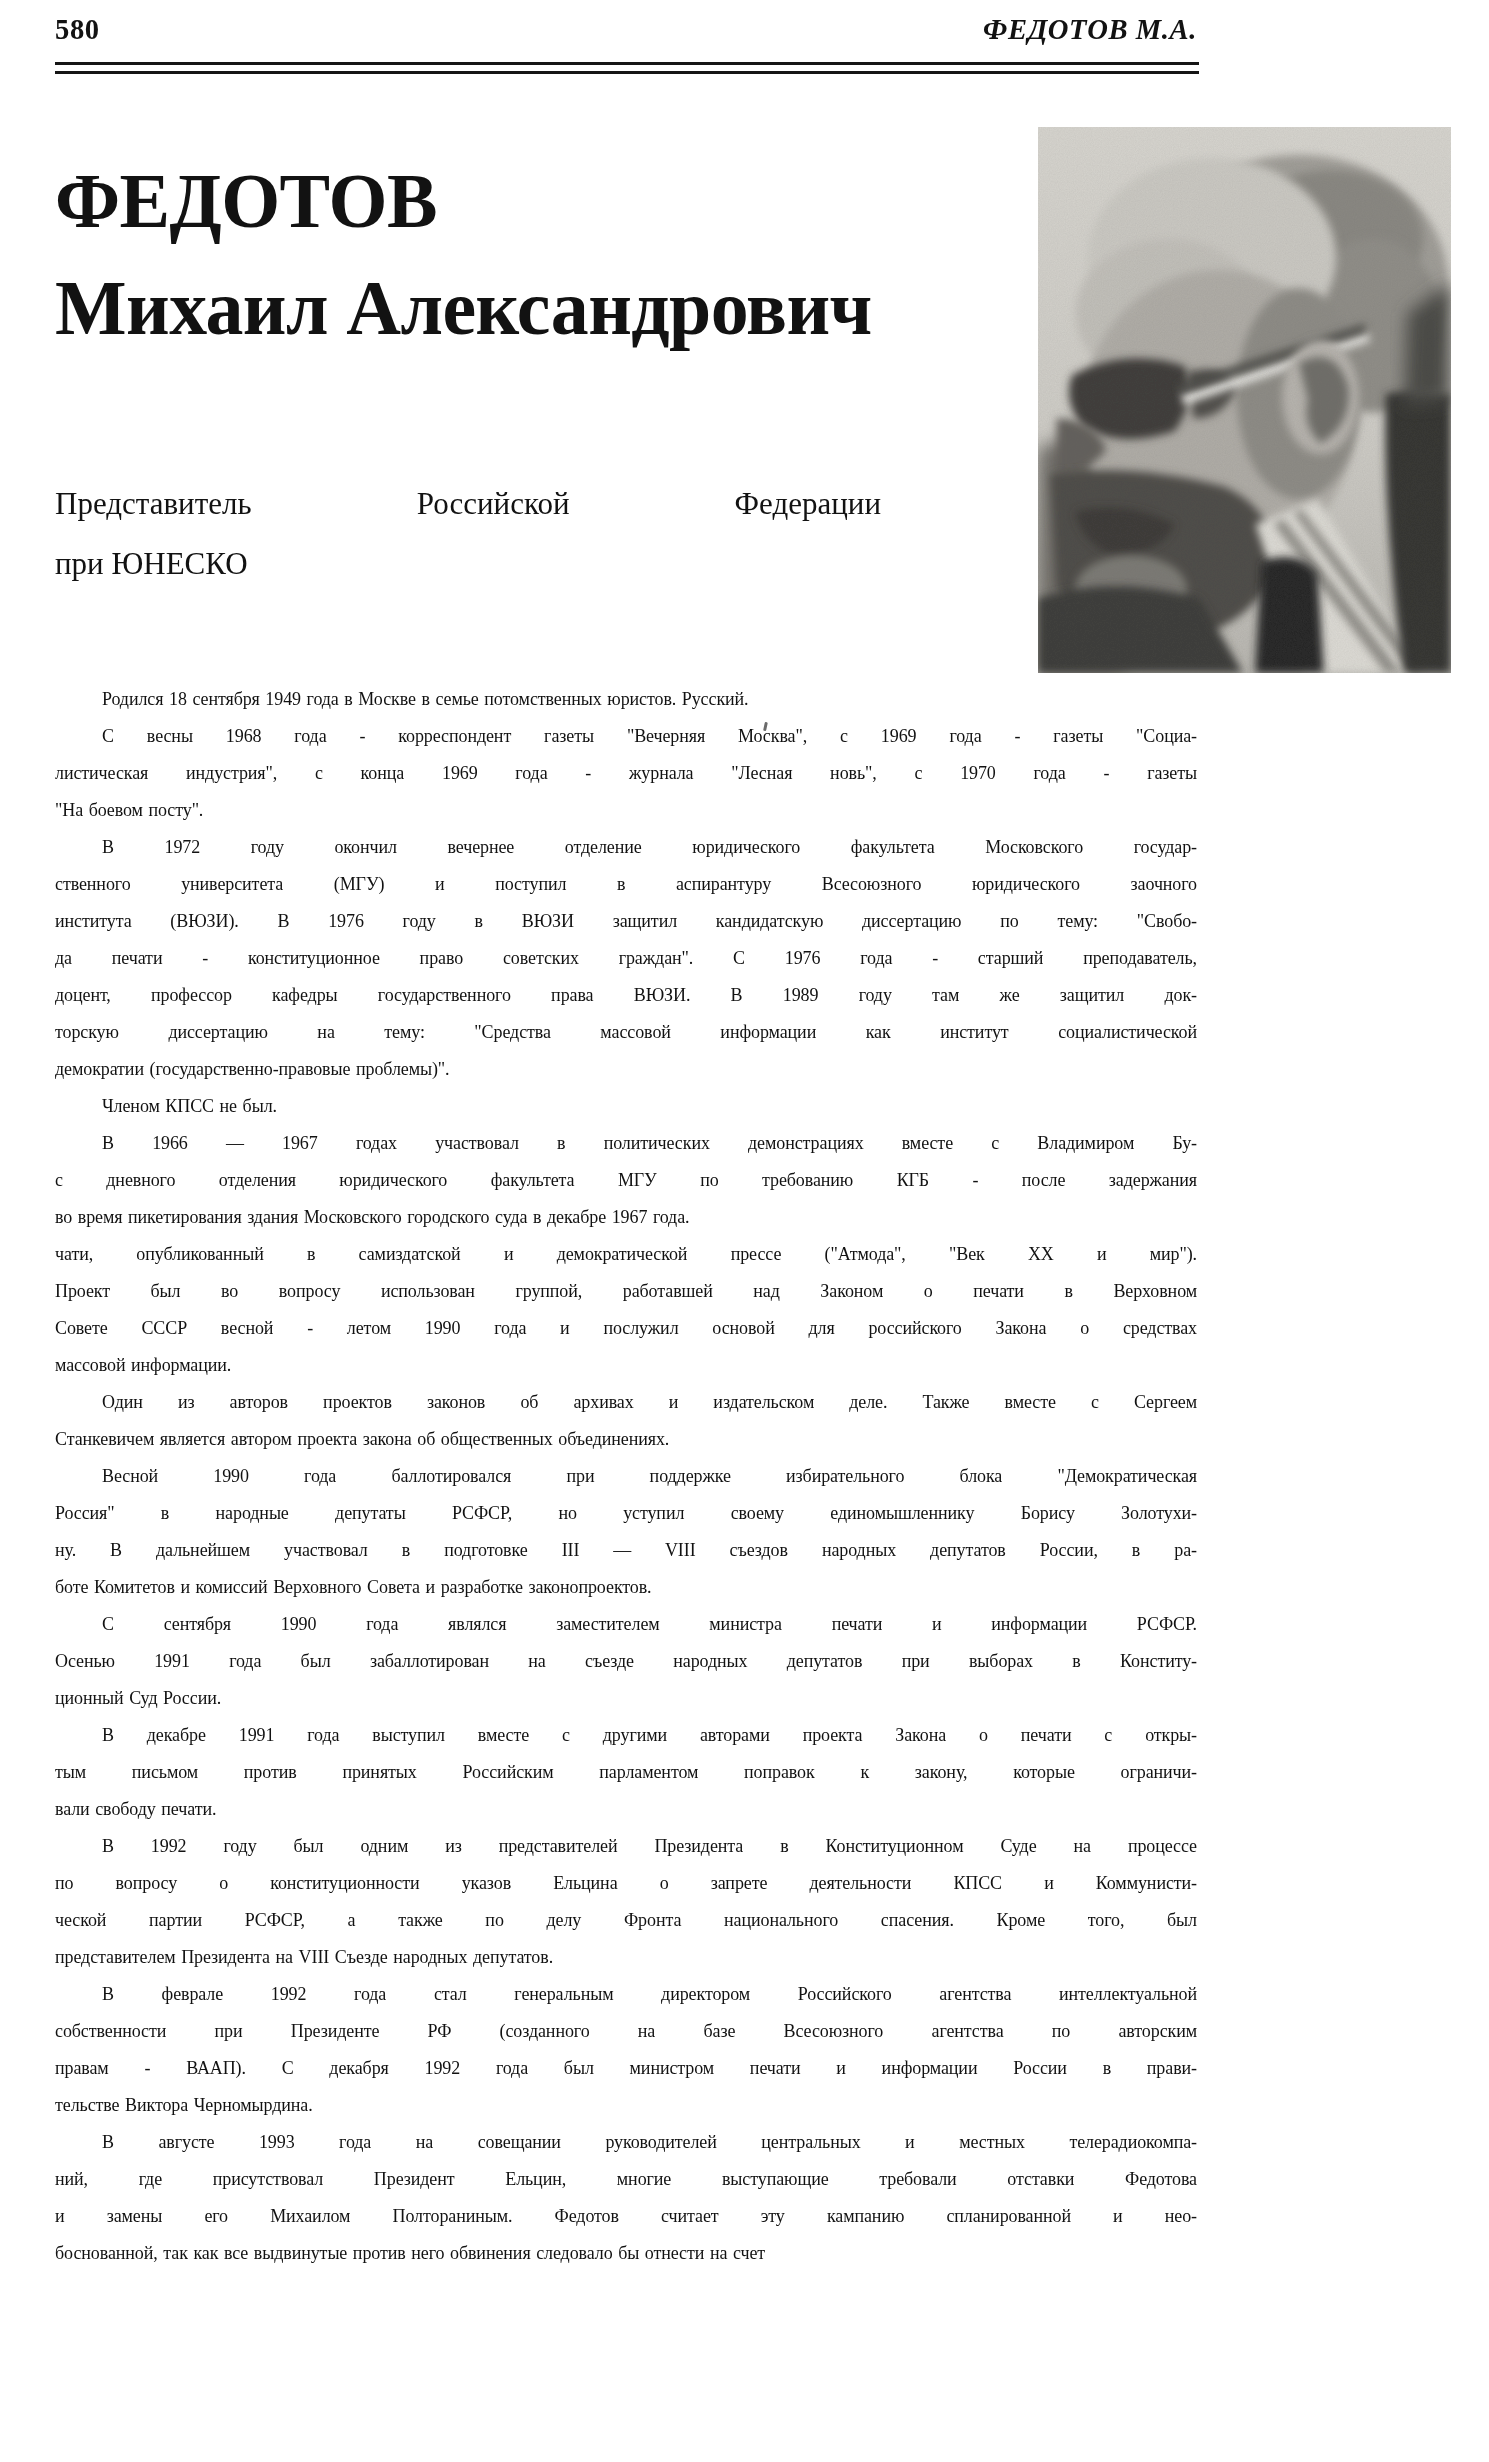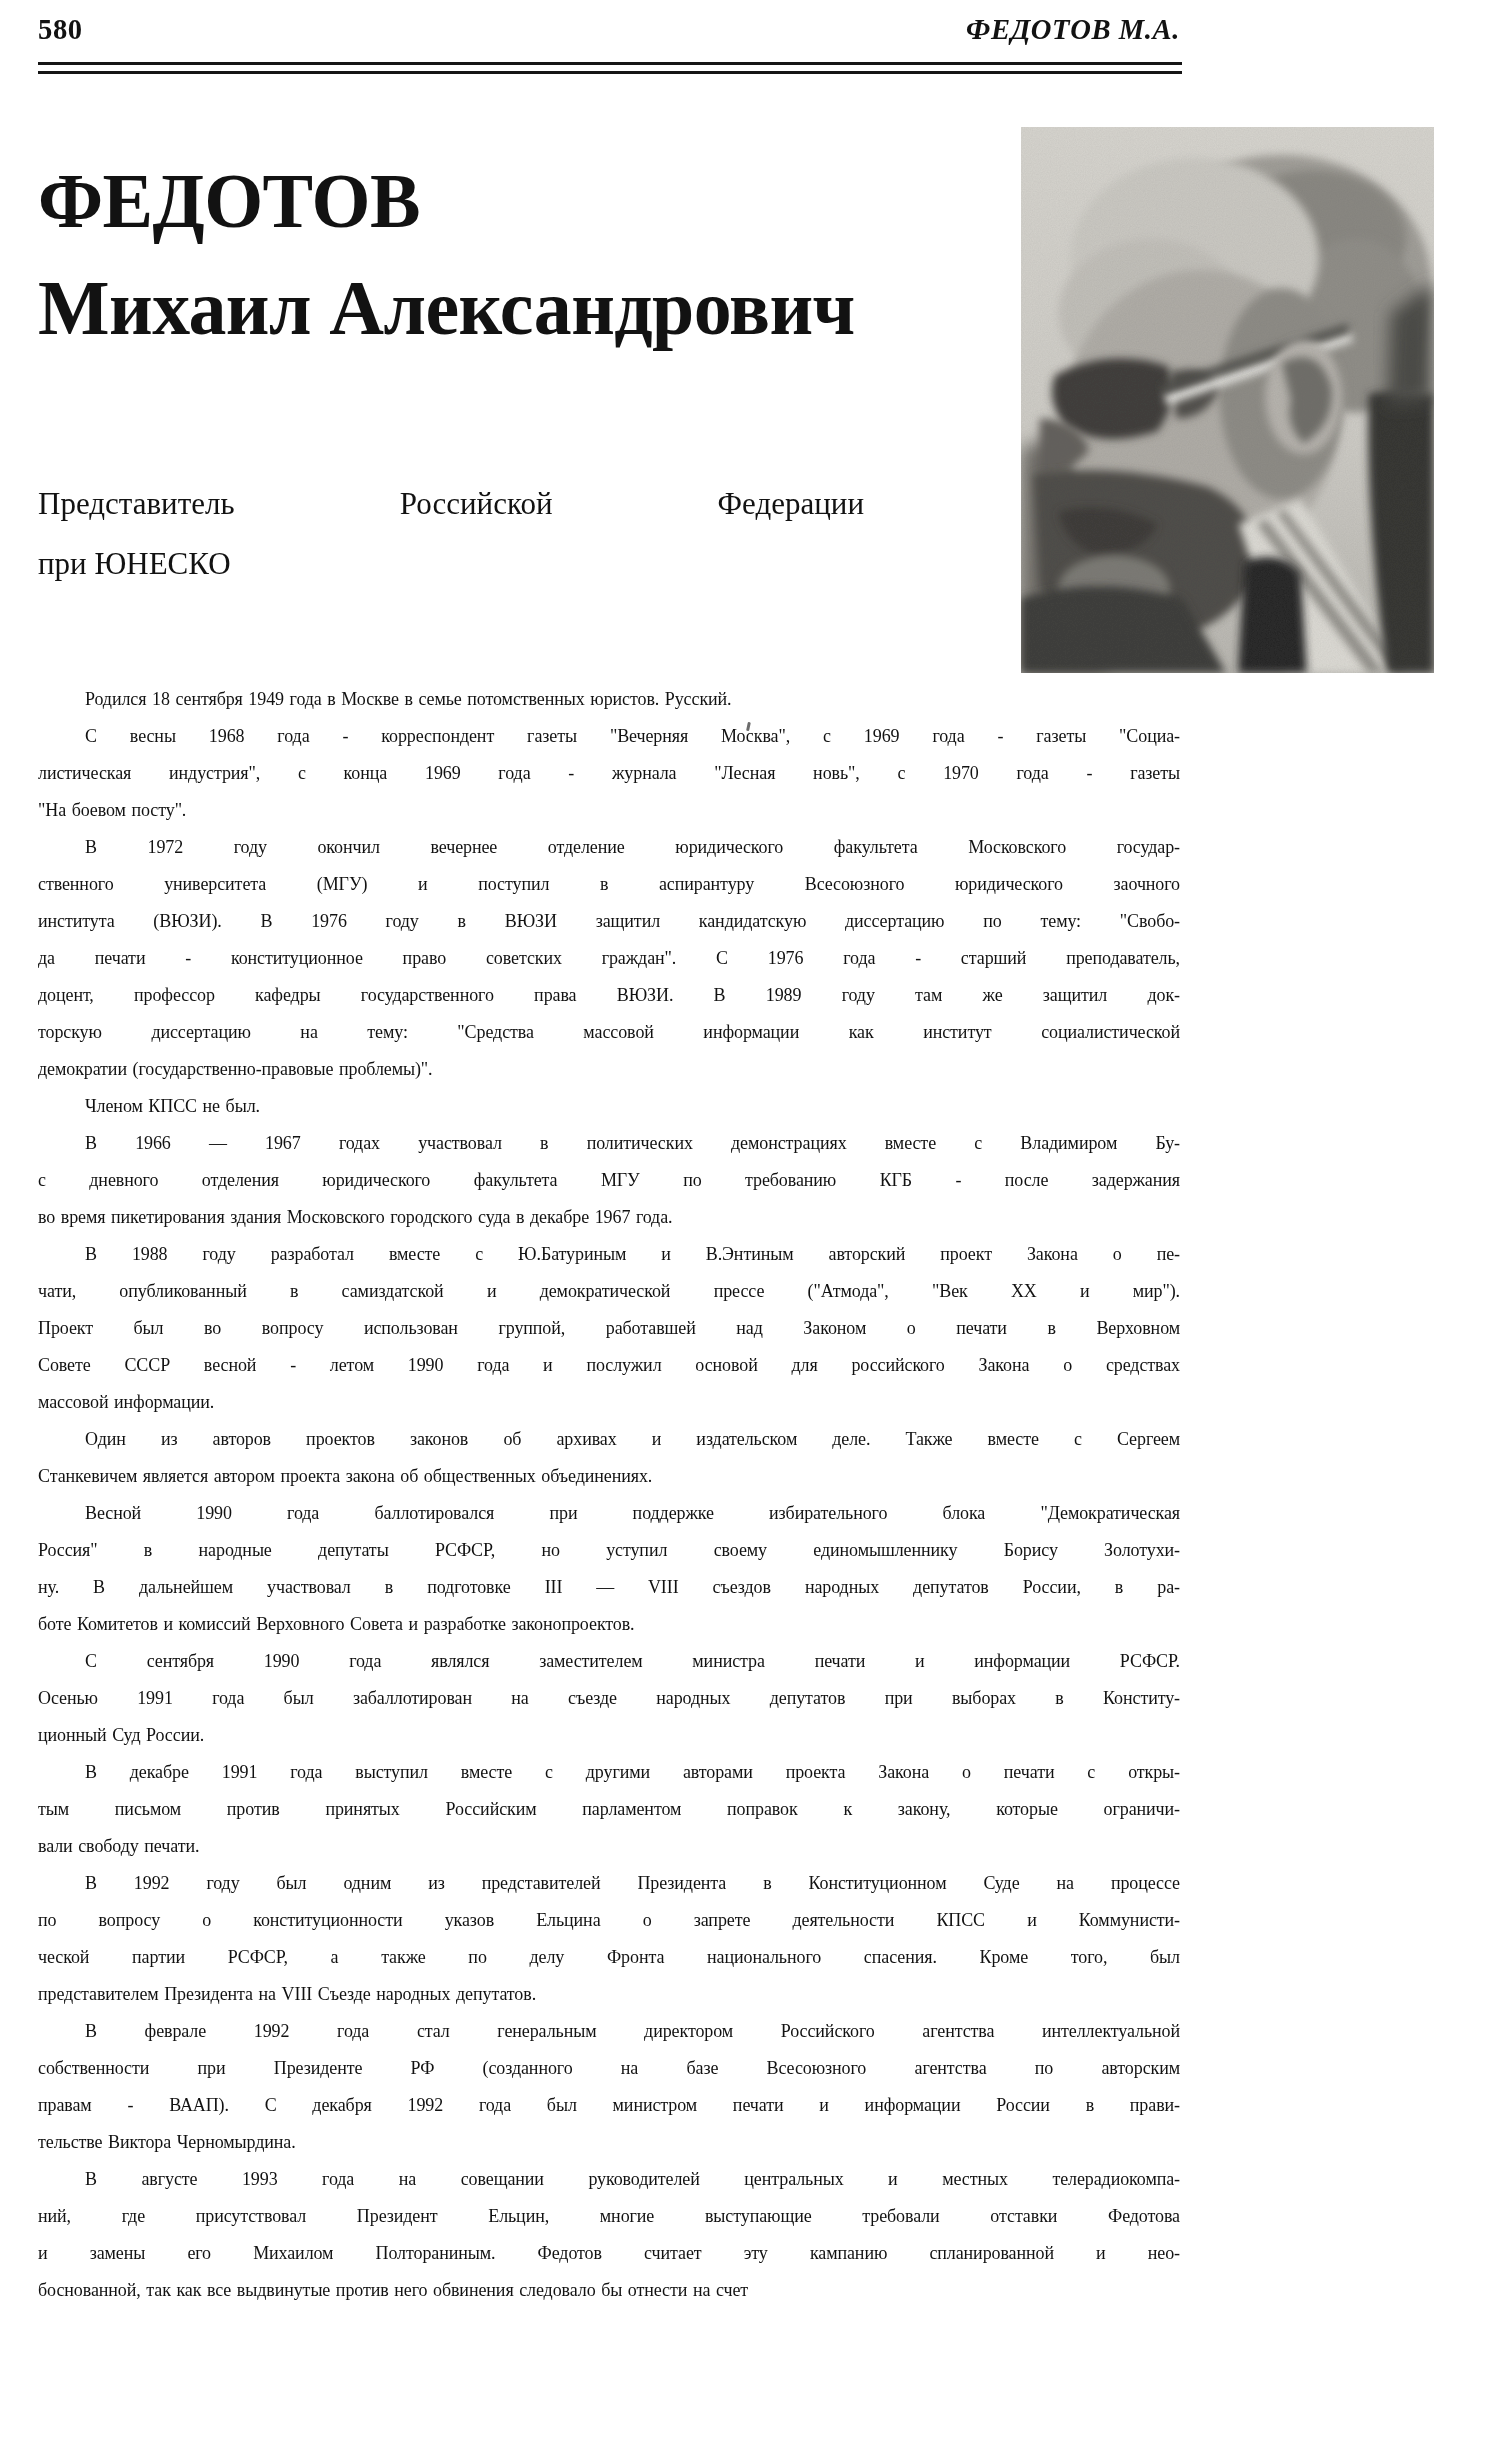--- a/index.html
+++ b/index.html
@@ -4,21 +4,21 @@
 <style>
   html,body{margin:0;padding:0;}
   body{
     width:1490px;height:2462px;
     background:#ffffff;
     font-family:"Liberation Serif","DejaVu Serif",serif;
     color:#121212;
     position:relative;
     overflow:hidden;
   }
-  .page{position:relative;width:1218px;height:2462px;background:#fff;}
+  .page{position:relative;width:1218px;height:2462px;background:#fff;margin-left:17px;}
 
   
   .runhead{
     display:flex;justify-content:space-between;align-items:flex-end;
     padding:13.7px 38px 0 38px;
   }
   .pageno{font-size:28.6px;font-weight:bold;letter-spacing:0.6px;}
   .runtitle{font-size:28.6px;font-weight:bold;font-style:italic;letter-spacing:0.6px;}
   .dbl-rule{margin:16px 36px 0 38px;border-top:3.1px solid #151515;border-bottom:3.1px solid #151515;height:6.8px;}
 
@@ -151,21 +151,20 @@
       <div class="line">ственного университета (МГУ) и поступил в аспирантуру Всесоюзного юридического заочного</div>
       <div class="line">института (ВЮЗИ). В 1976 году в ВЮЗИ защитил кандидатскую диссертацию по тему: "Свобо-</div>
       <div class="line">да печати - конституционное право советских граждан". С 1976 года - старший преподаватель,</div>
       <div class="line">доцент, профессор кафедры государственного права ВЮЗИ. В 1989 году там же защитил док-</div>
       <div class="line">торскую диссертацию на тему: "Средства массовой информации как институт социалистической</div>
       <div class="line last">демократии (государственно-правовые проблемы)".</div>
       <div class="line first last">Членом КПСС не был.</div>
       <div class="line first">В 1966 — 1967 годах участвовал в политических демонстрациях вместе с Владимиром Бу-</div>
       <div class="line">с дневного отделения юридического факультета МГУ по требованию КГБ - после задержания</div>
       <div class="line last">во время пикетирования здания Московского городского суда в декабре 1967 года.</div>
-      <div class="line first">В 1988 году разработал вместе с Ю.Батуриным и В.Энтиным авторский проект Закона о пе-</div>
       <div class="line">чати, опубликованный в самиздатской и демократической прессе ("Атмода", "Век XX и мир").</div>
       <div class="line">Проект был во вопросу использован группой, работавшей над Законом о печати в Верховном</div>
       <div class="line">Совете СССР весной - летом 1990 года и послужил основой для российского Закона о средствах</div>
       <div class="line last">массовой информации.</div>
       <div class="line first">Один из авторов проектов законов об архивах и издательском деле. Также вместе с Сергеем</div>
       <div class="line last">Станкевичем является автором проекта закона об общественных объединениях.</div>
       <div class="line first">Весной 1990 года баллотировался при поддержке избирательного блока "Демократическая</div>
       <div class="line">Россия" в народные депутаты РСФСР, но уступил своему единомышленнику Борису Золотухи-</div>
       <div class="line">ну. В дальнейшем участвовал в подготовке III — VIII съездов народных депутатов России, в ра-</div>
       <div class="line last">боте Комитетов и комиссий Верховного Совета и разработке законопроектов.</div>

